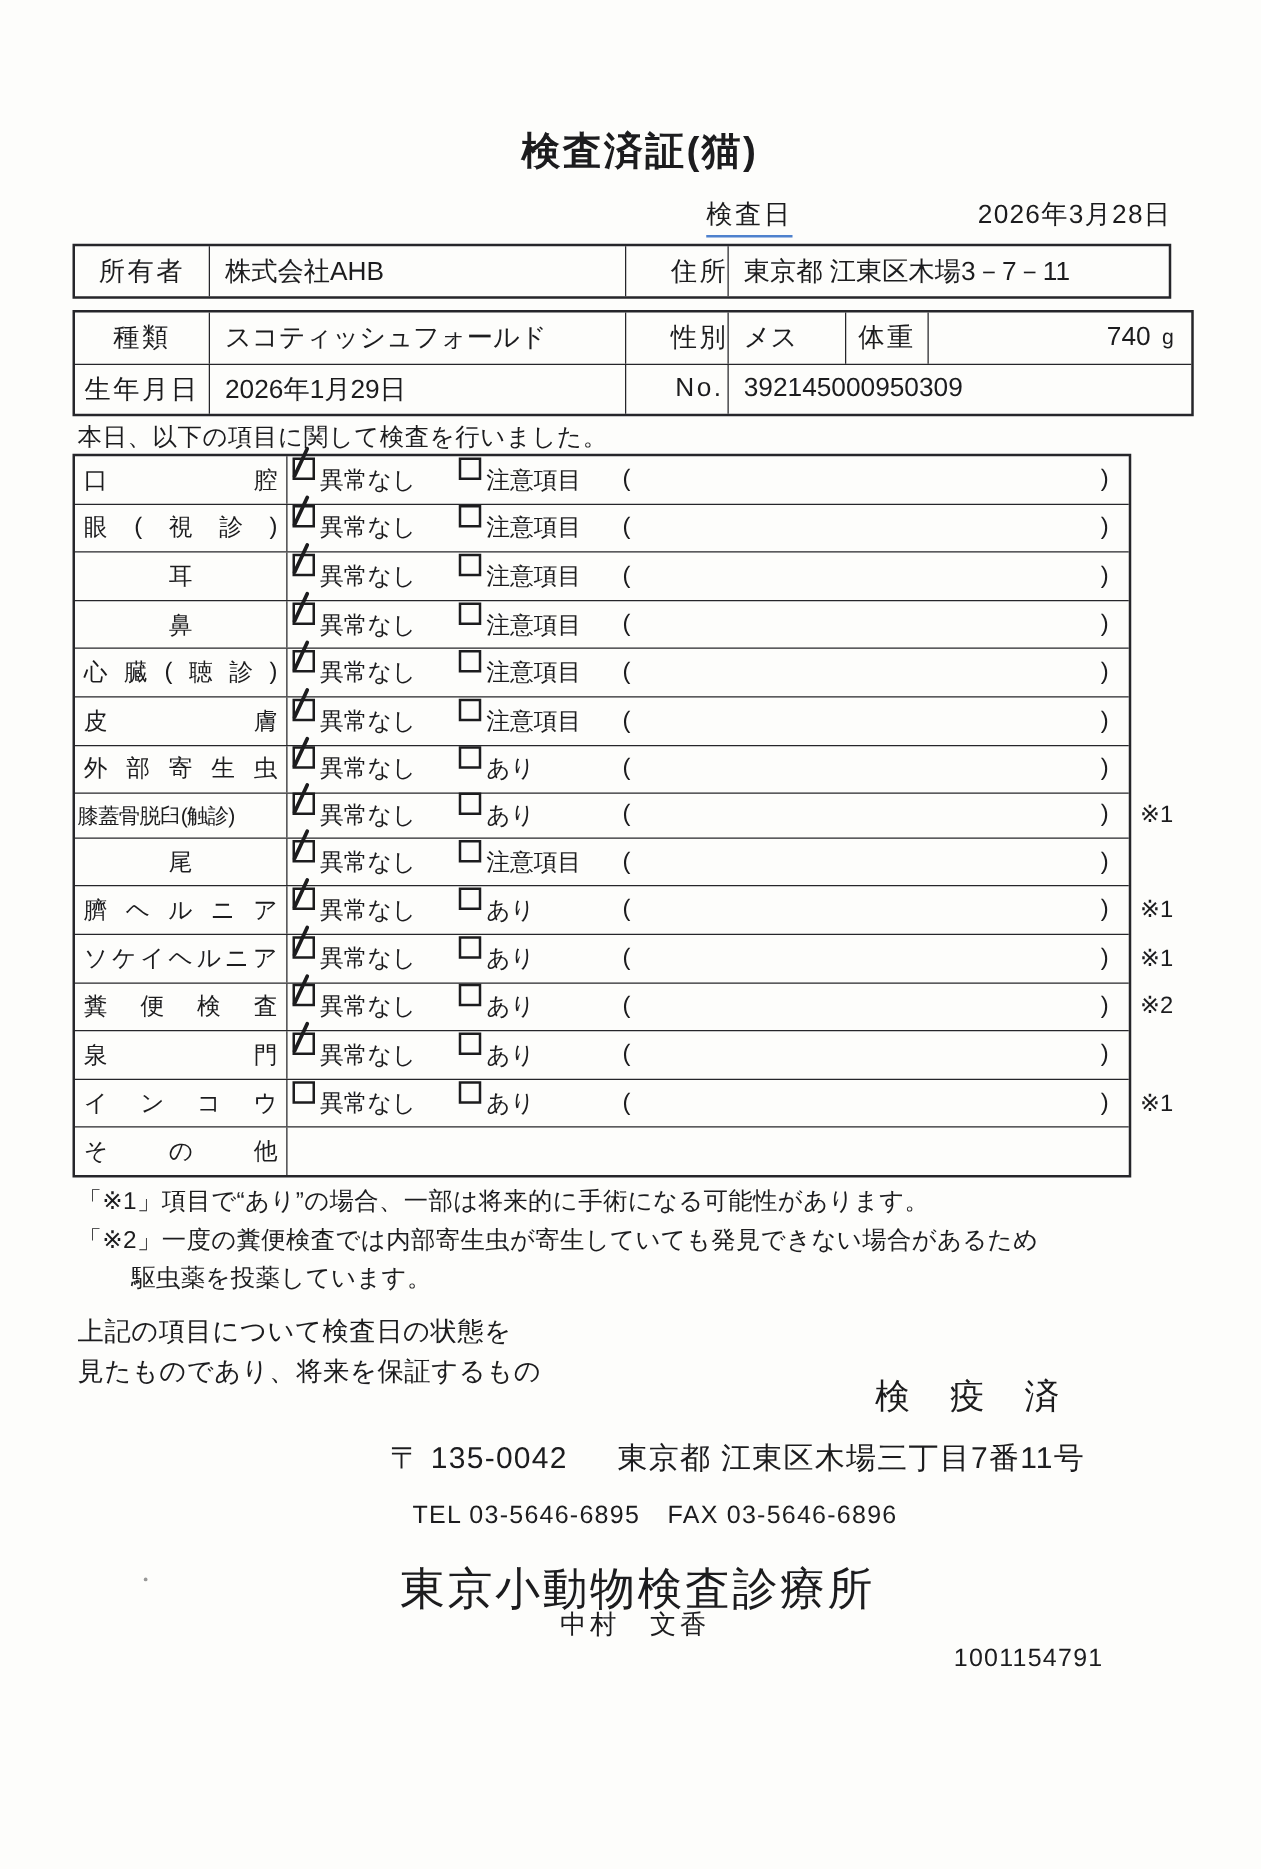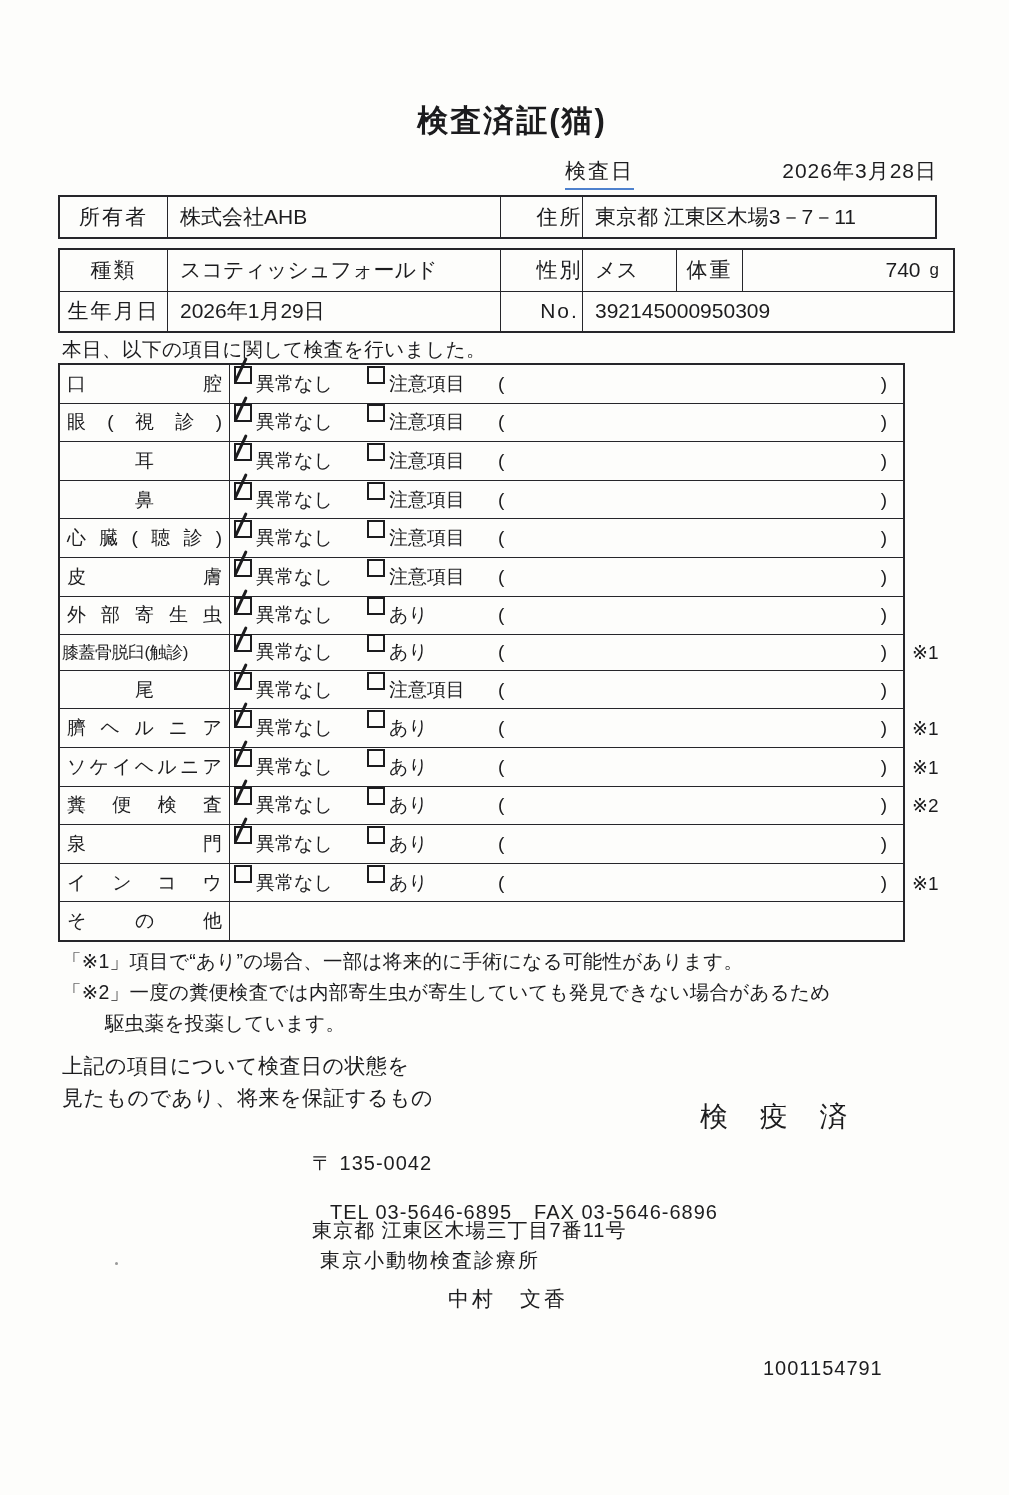--- a/index.html
+++ b/index.html
@@ -88,25 +88,25 @@
   .row-note{
     position:absolute;left:calc(100% + 9px);top:50%;transform:translateY(-50%);
     font-size:18px;white-space:nowrap;
   }
   
   .notes{left:62px;top:946px;font-size:19.5px;line-height:31px;letter-spacing:.3px;}
   .notes .indent{padding-left:43px;}
   
   .disclaimer{left:62px;top:1050px;font-size:21px;line-height:31.5px;letter-spacing:.5px;}
   .stamp{left:700px;top:1098px;font-size:28px;letter-spacing:12px;}
-  .postal-line{left:312px;top:1150px;font-size:20px;display:flex;gap:40px;letter-spacing:1px;flex-direction:column;}
+  .postal-line{left:312px;top:1150px;font-size:24px;display:flex;gap:40px;letter-spacing:1px;}
   .tel-line{left:330px;top:1201px;font-size:20px;display:flex;gap:22px;letter-spacing:1px;}
-  .clinic-name{left:320px;top:1247px;font-size:20px;letter-spacing:2px;}
+  .clinic-name{left:320px;top:1247px;font-size:36px;letter-spacing:2px;}
   .vet-name{left:448px;top:1285px;font-size:21px;letter-spacing:3px;}
-  .serial{left:763px;top:1357px;font-size:20px;letter-spacing:1px;}
+  .serial{left:763px;top:1316px;font-size:20px;letter-spacing:1px;}
   .speck{width:3px;height:3px;background:#555;border-radius:50%;left:115px;top:1262px;opacity:.6;}
 </style>
 </head>
 <body>
 
 <div class="abs title">検査済証(猫)</div>
 <div class="abs exam-date-label">検査日</div>
 <div class="abs exam-date-value">2026年3月28日</div>
 
 <div class="abs box owner-table">

